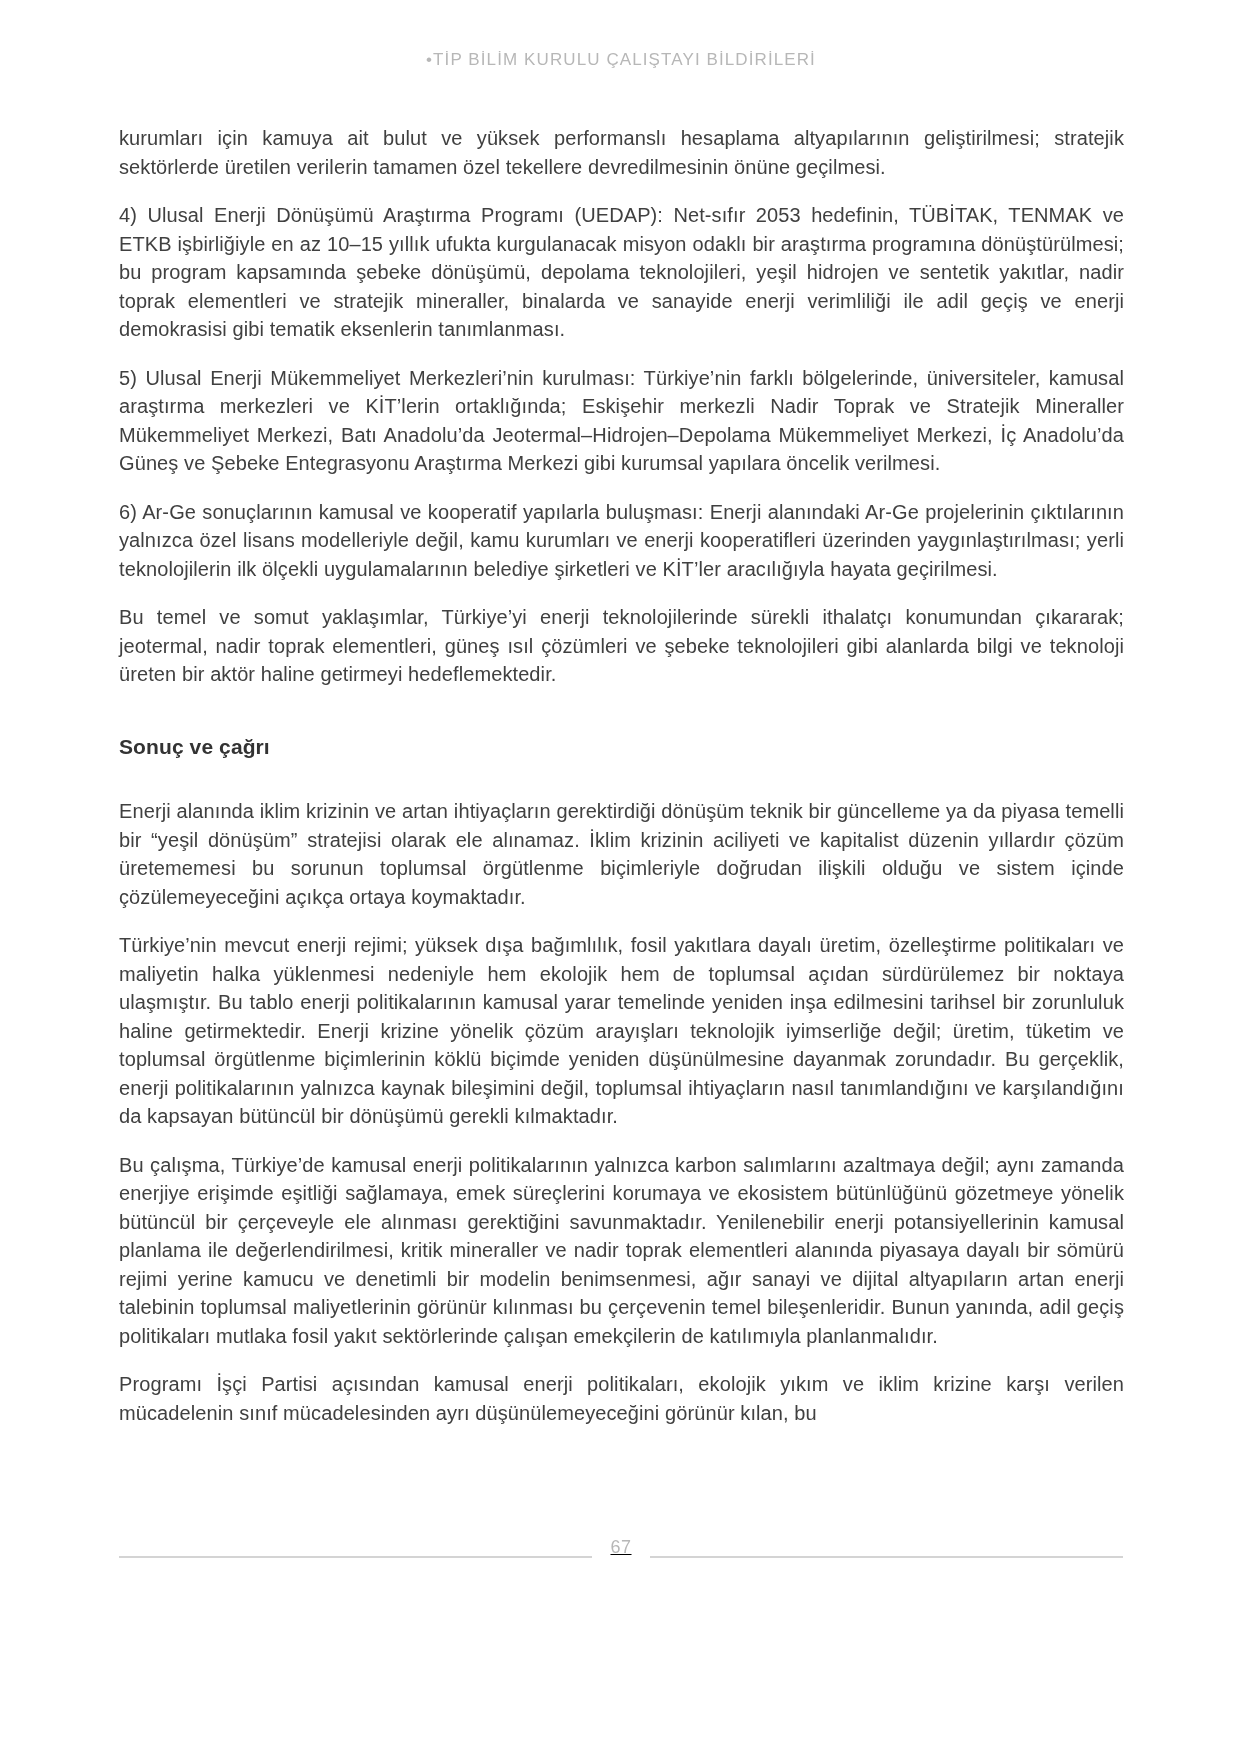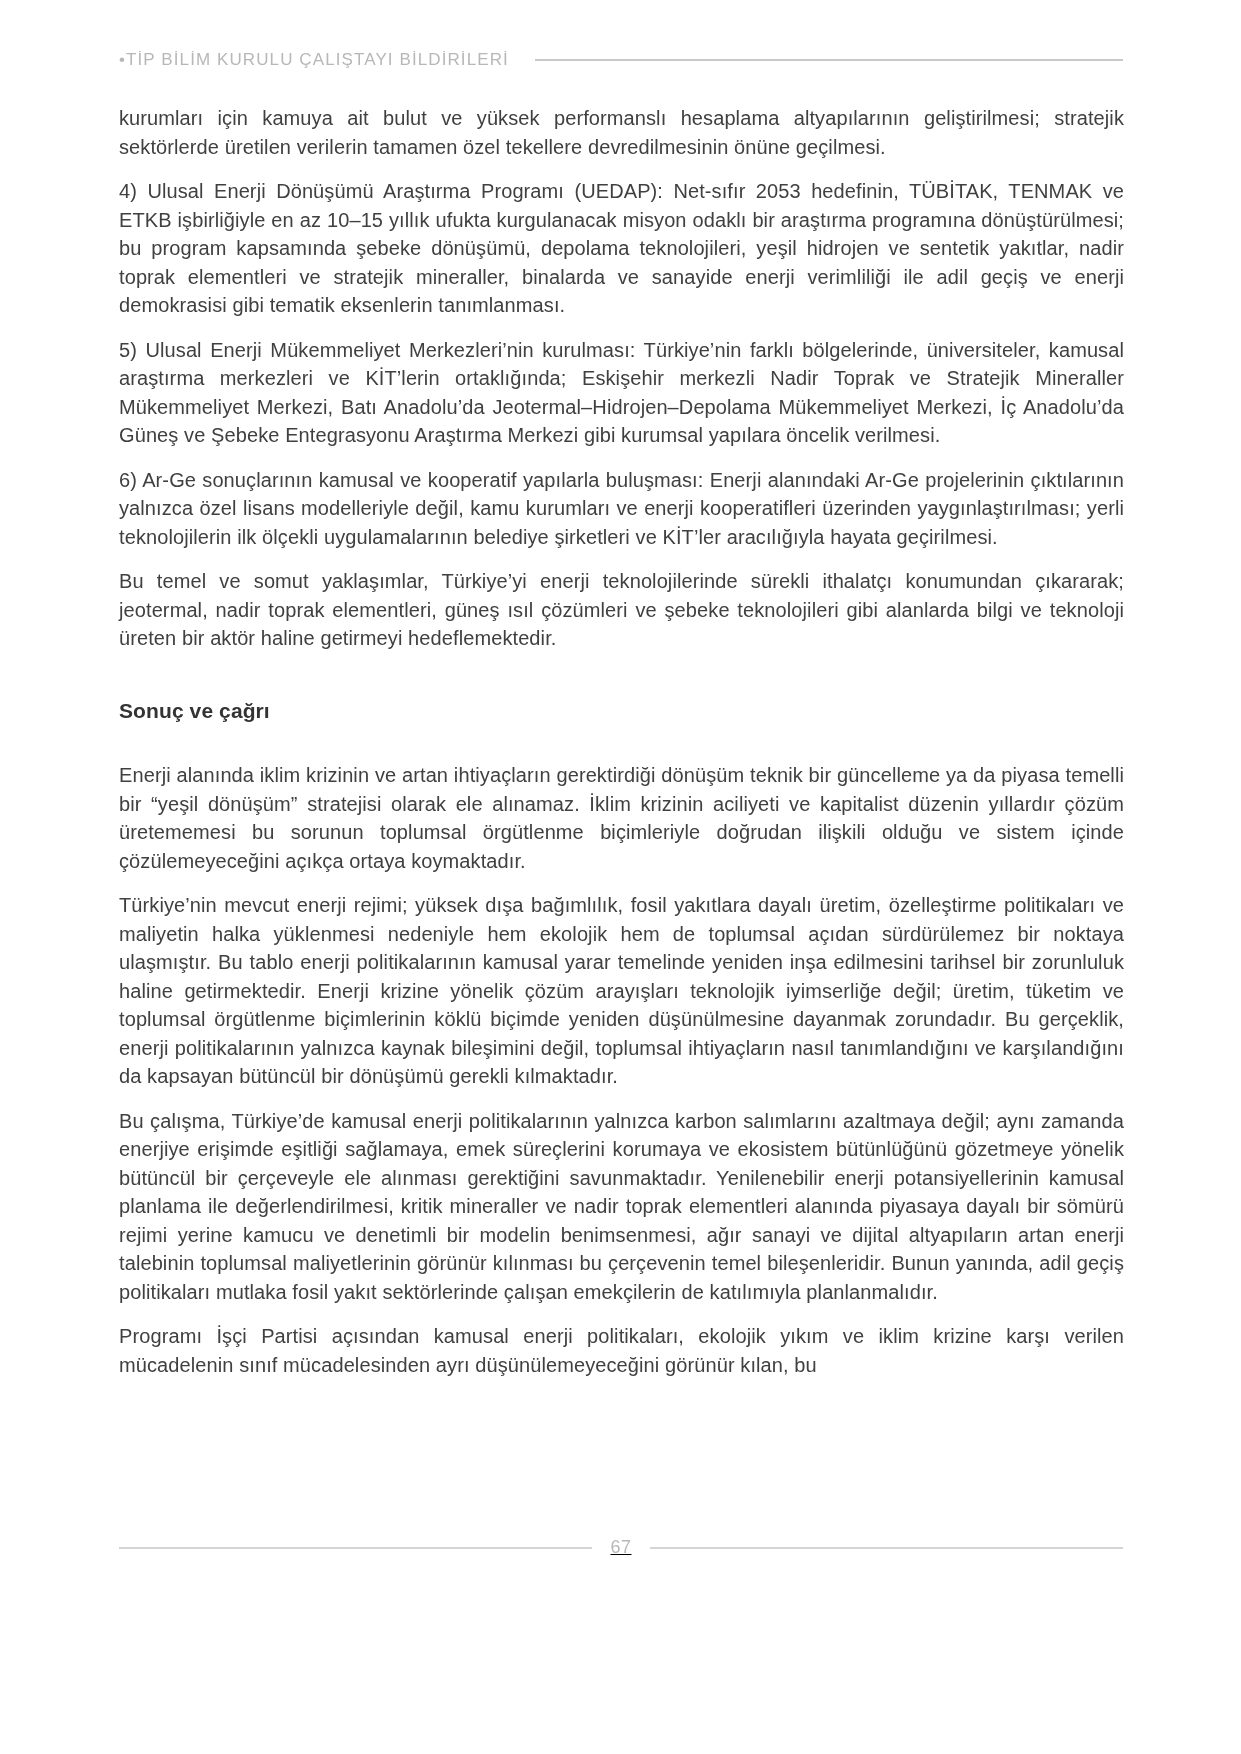--- a/index.html
+++ b/index.html
@@ -17,20 +17,21 @@
 
   
   .page-header {
     position: absolute;
     top: 50px;
     left: 119px;
     right: 118px;
     display: flex;
     align-items: center;
     gap: 26px;
+    flex-direction: column;
   }
   .header-title {
     color: #b7b7b7;
     font-size: 17px;
     font-weight: 400;
     letter-spacing: 1.1px;
     white-space: nowrap;
   }
   .header-rule {
     flex: 1;
@@ -45,37 +46,38 @@
     left: 119px;
     width: 1005px;
     color: #404040;
     font-size: 20px;
     line-height: 28.5px;
     text-align: justify;
     letter-spacing: 0.1px;
   }
   .page-body p {
     margin-bottom: 16px;
+    margin-top: 20px;
   }
   .section-heading {
     font-size: 21px;
     font-weight: 700;
     color: #333333;
     margin: 44px 0 36px 0;
     text-align: left;
   }
 
   
   .page-footer {
     position: absolute;
     top: 1537px;
     left: 119px;
     right: 118px;
     display: flex;
-    align-items: center;
+    align-items: flex-end;
     gap: 18px;
     text-decoration: underline;
   }
   .footer-rule {
     flex: 1;
     height: 2px;
     background: #d4d4d4;
   }
   .page-number {
     color: #b7b7b7;

